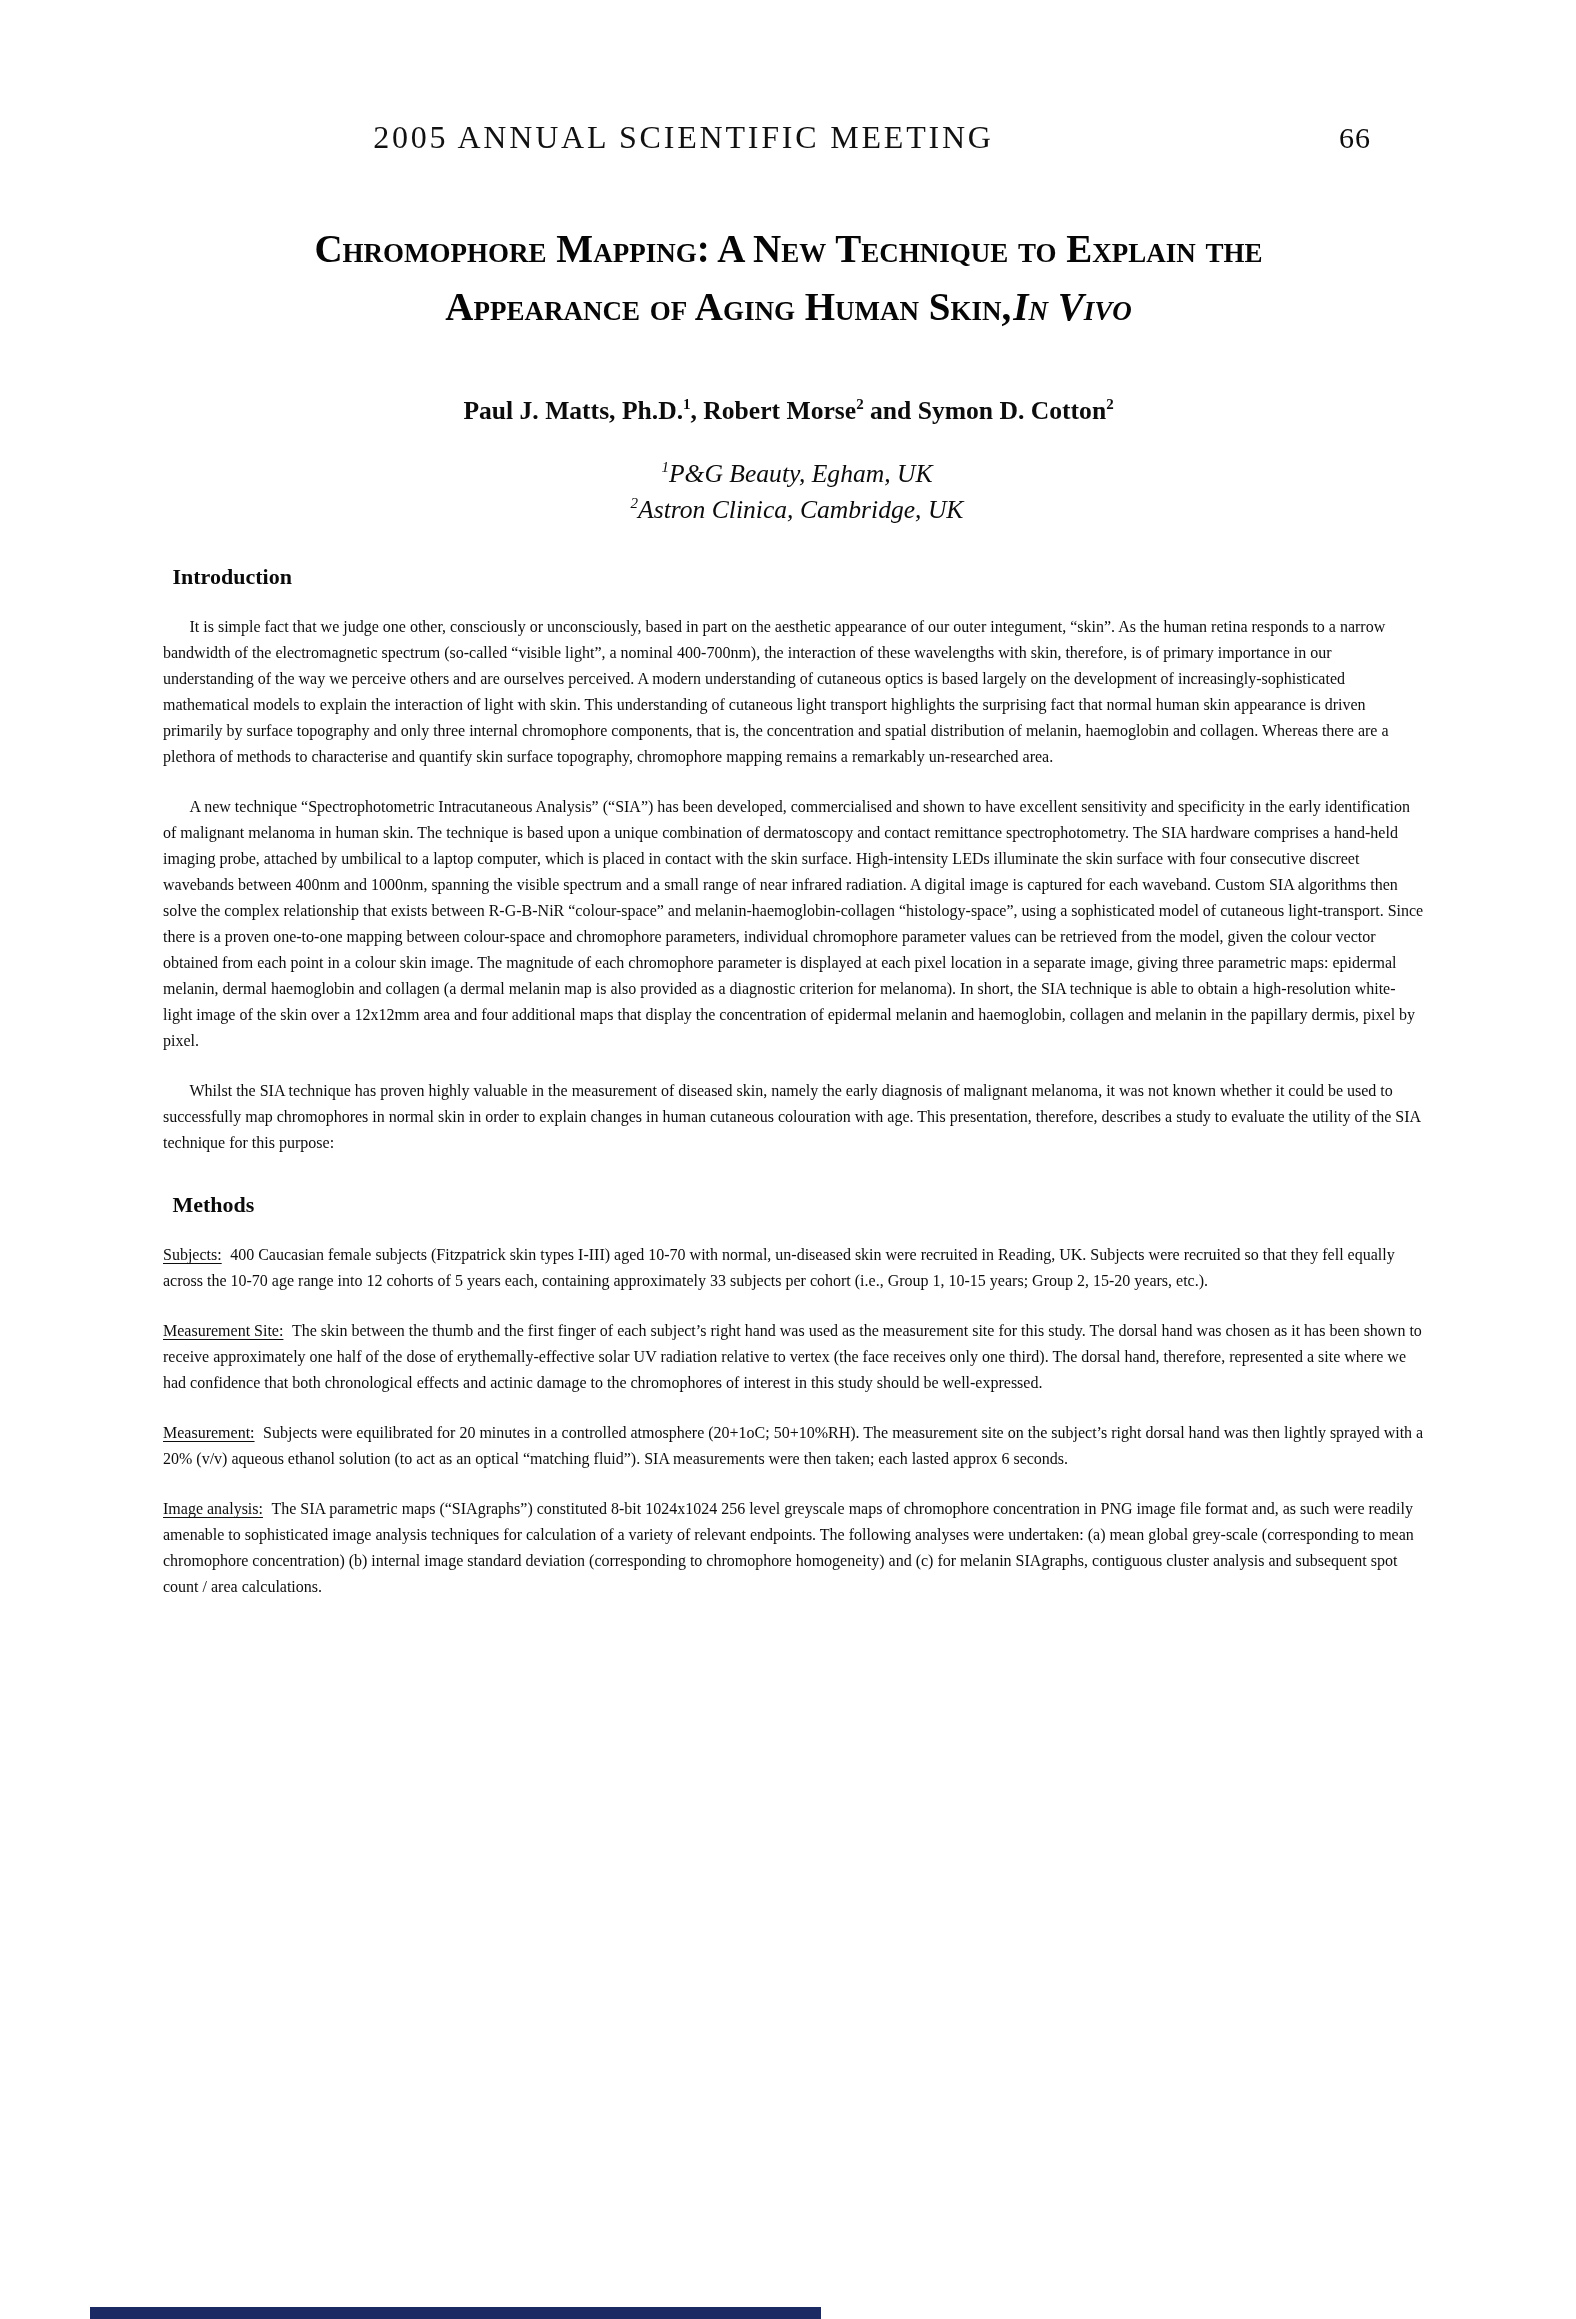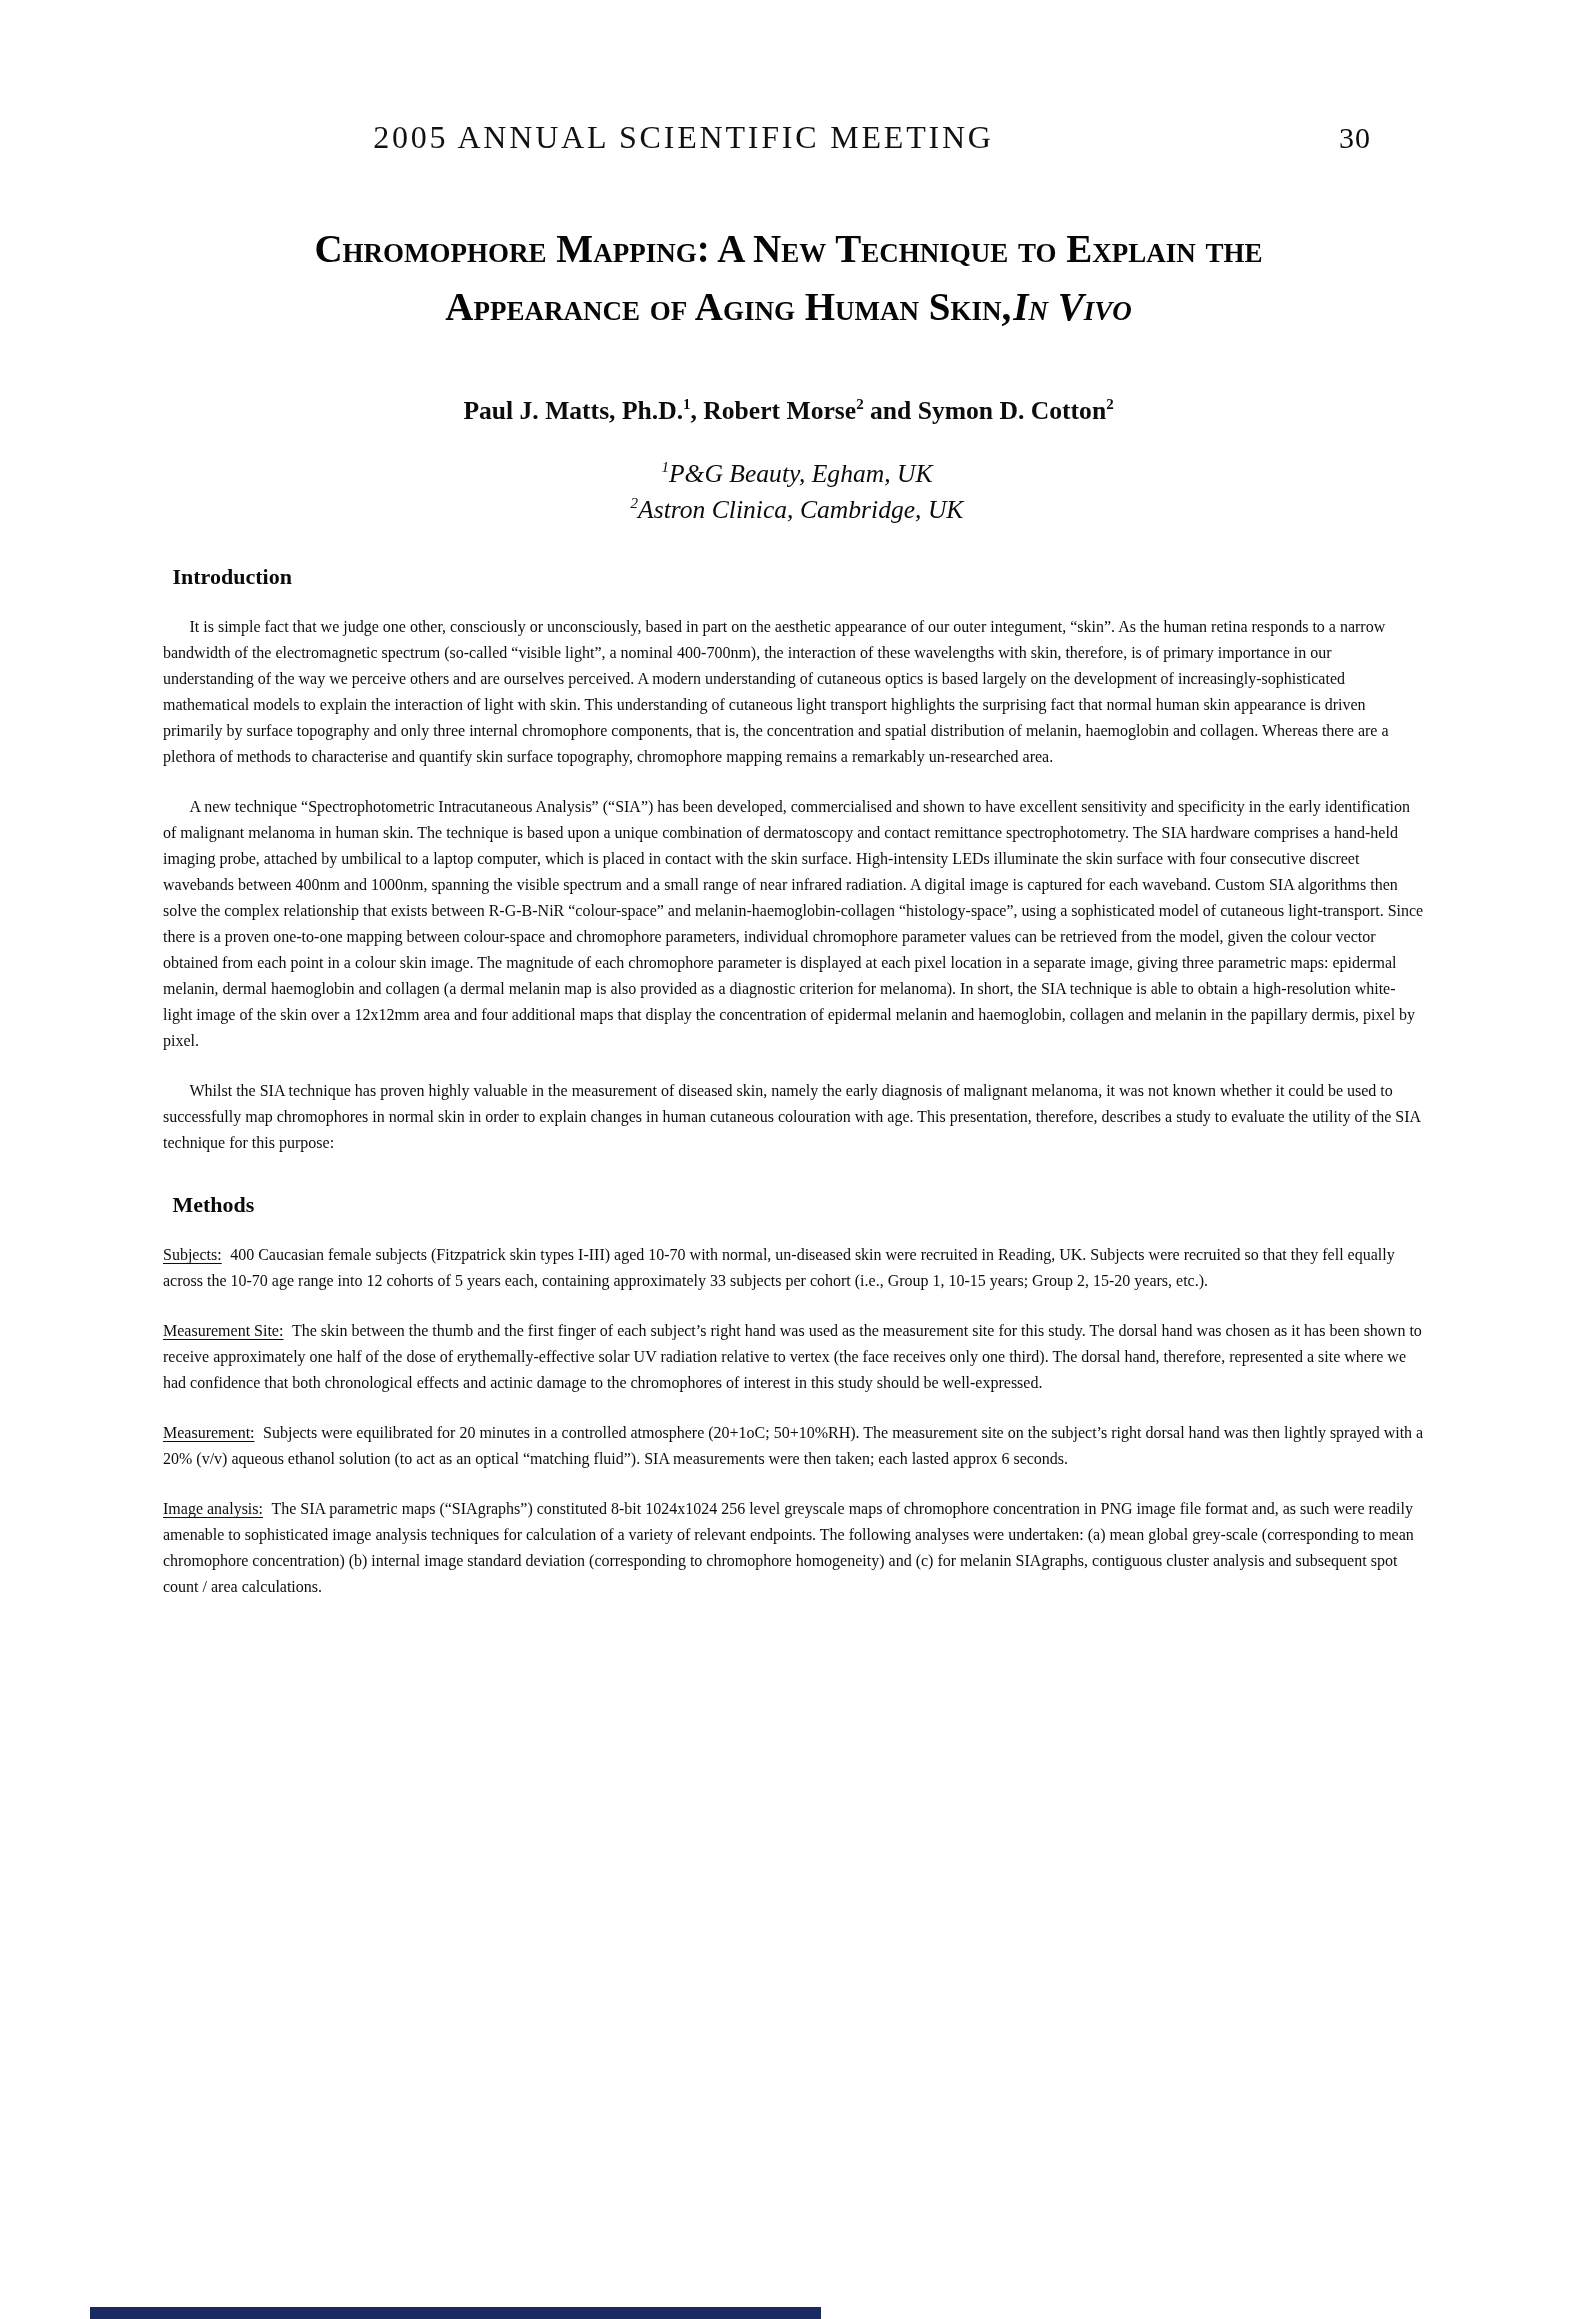--- a/index.html
+++ b/index.html
@@ -109,21 +109,21 @@
     background: #1b2a63;
   }
 </style>
 </head>
 <body>
 
 <div class="page">
 
   <div class="running-head">
     <span class="rh-title">2005 ANNUAL SCIENTIFIC MEETING</span>
-    <span class="rh-page">30</span>
+    <span class="rh-page">66</span>
   </div>
 
   <div class="content">
 
     <h1 class="paper-title">
       <span>Chromophore Mapping: A New Technique to Explain the</span><br>
       <span>Appearance of Aging Human Skin,</span><span class="t-italic">In Vivo</span>
     </h1>
 
     <div class="authors">

